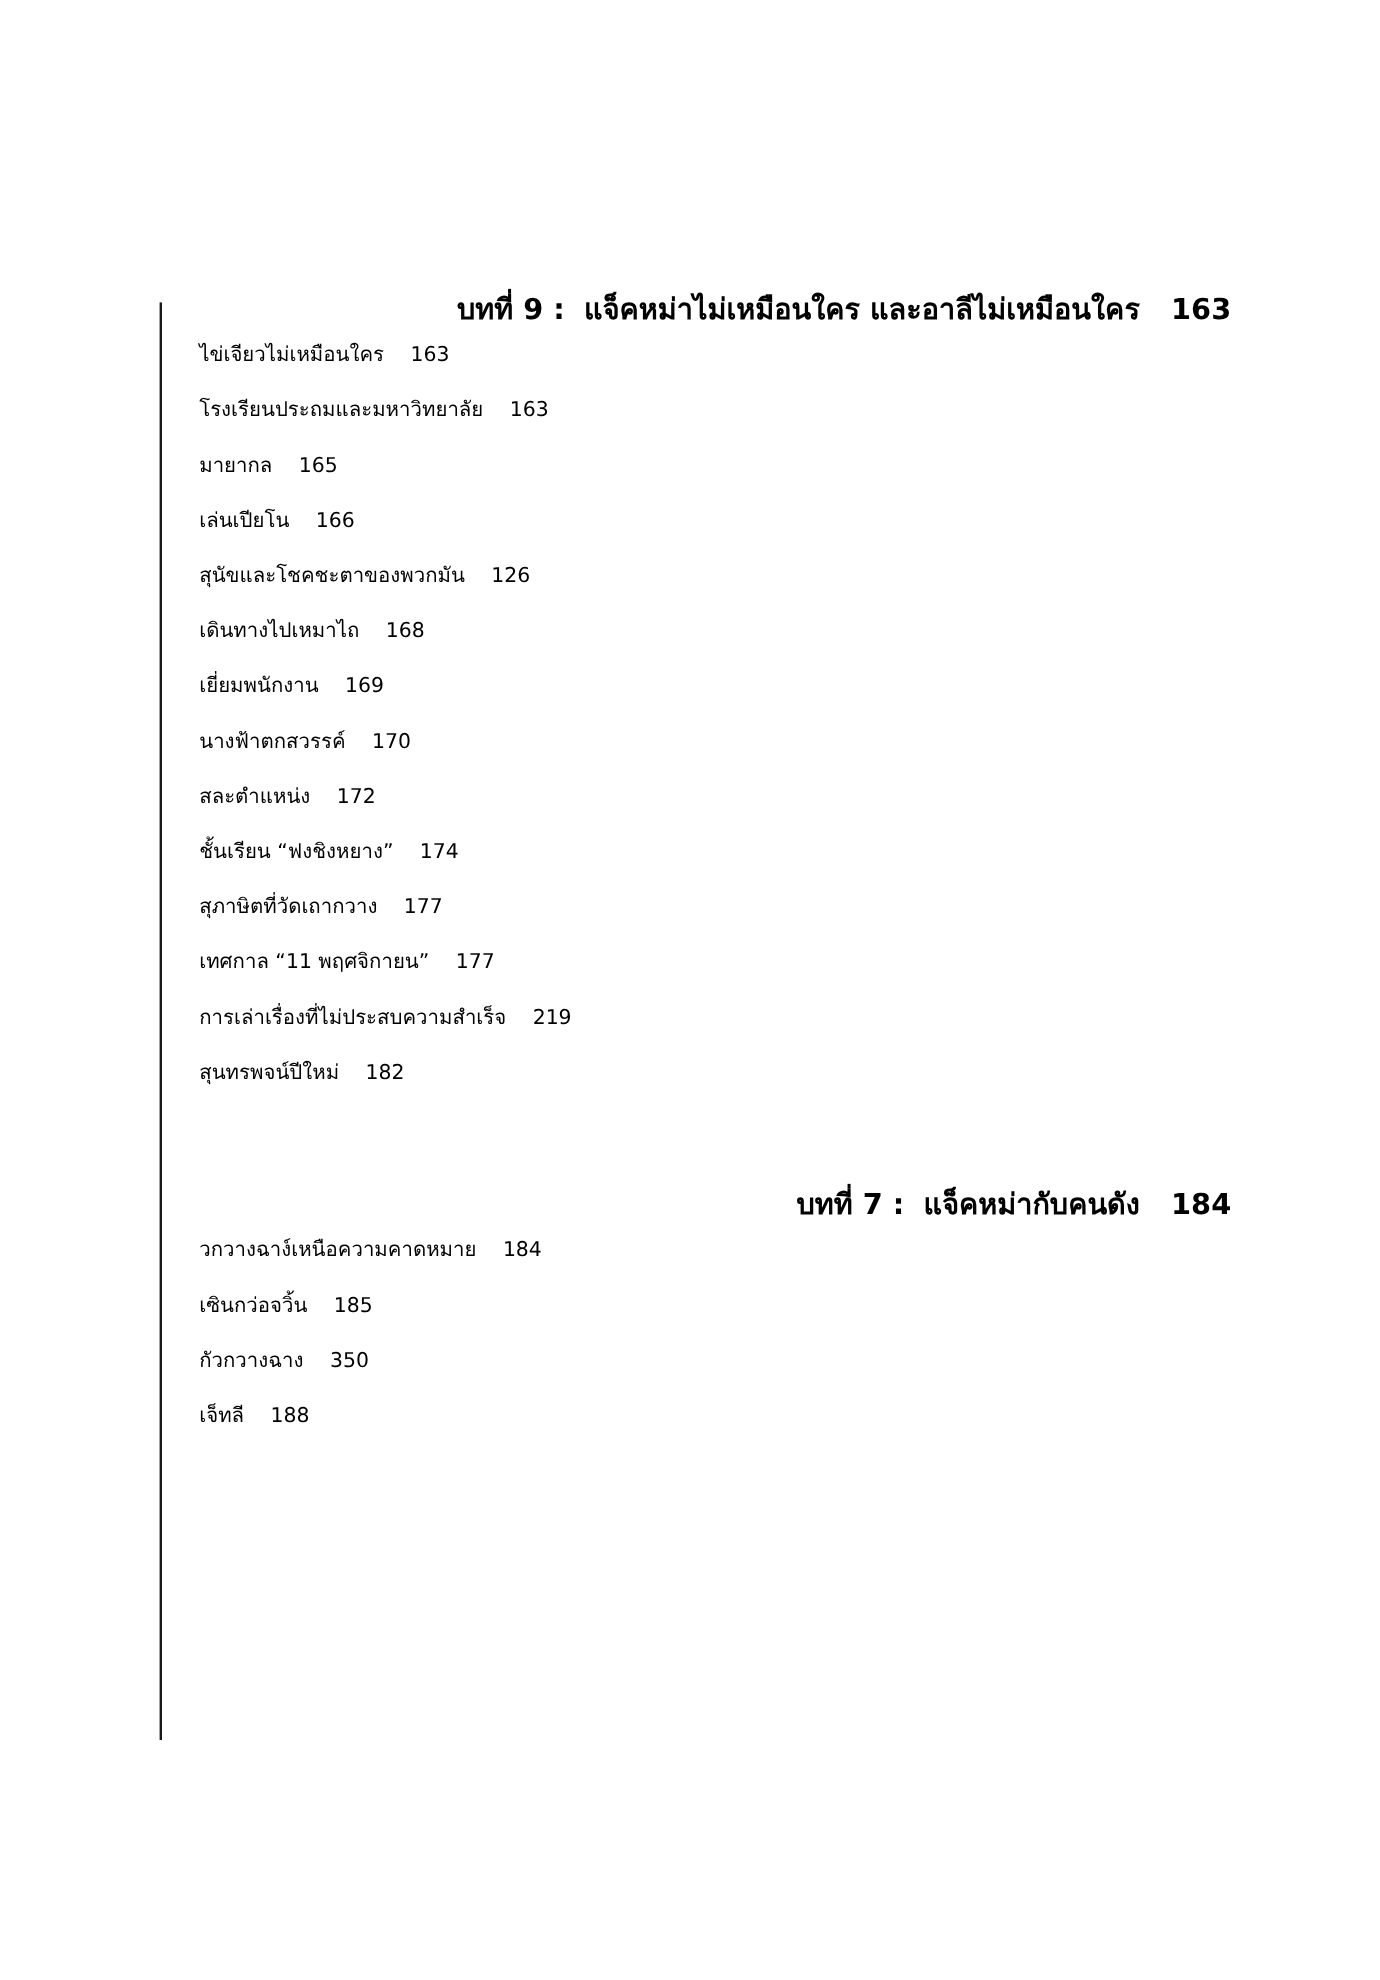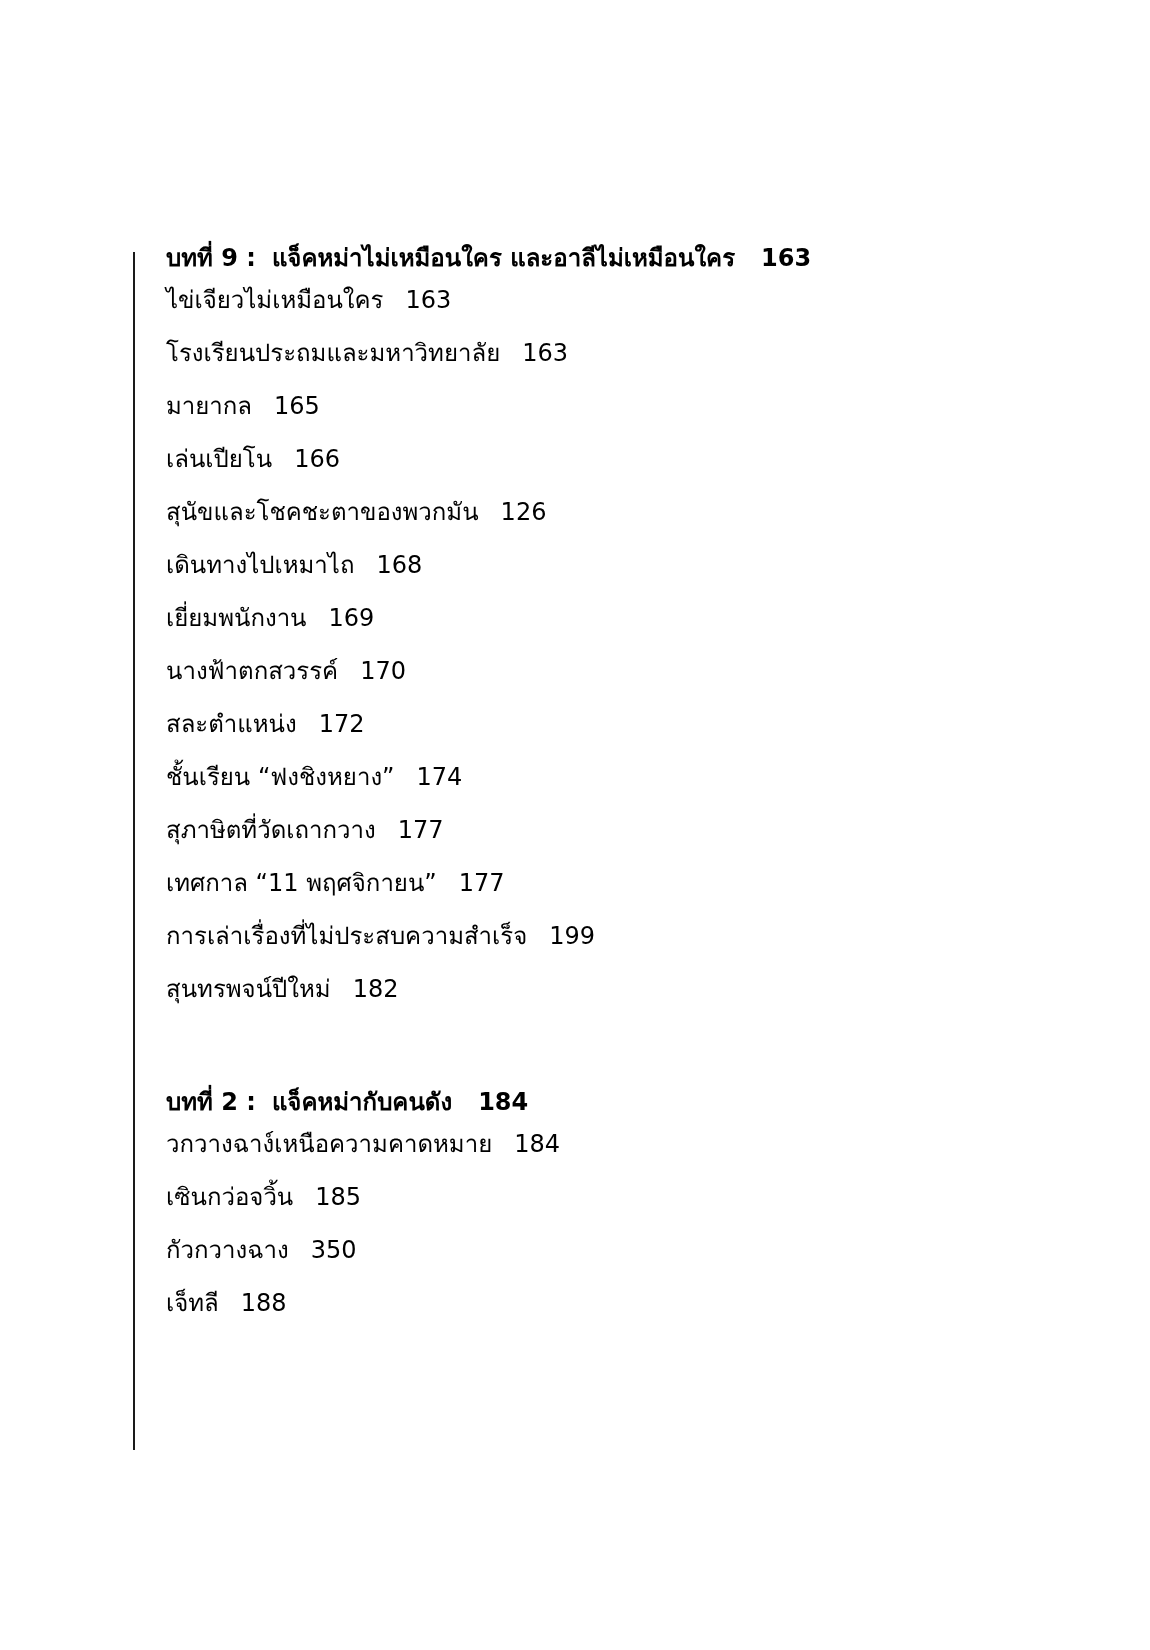--- a/index.html
+++ b/index.html
@@ -37,32 +37,33 @@
     top: 246px;
     width: 860px;
   }
   .chapter-heading {
     font-weight: bold;
     font-size: 24px;
     line-height: 1.0;
     margin: 0 0 18px 0;
     white-space: nowrap;
     letter-spacing: 0px;
+    text-align: right;
   }
   .chapter-heading .ch-label {
     margin-right: 4px;
   }
   .chapter-heading .ch-title {
     margin-left: 12px;
   }
   .chapter-heading .ch-page {
     margin-left: 26px;
   }
   .entry {
-    font-size: 24px;
+    font-size: 17px;
     line-height: 1.0;
     margin: 0 0 29px 0;
     white-space: nowrap;
   }
   .entry .e-page {
     margin-left: 22px;
   }
   .gap {
     height: 60px;
   }
@@ -114,32 +115,32 @@
       <div class="entry">
         <span>ชั้นเรียน “ฟงชิงหยาง”</span><span class="e-page">174</span>
       </div>
       <div class="entry">
         <span>สุภาษิตที่วัดเถากวาง</span><span class="e-page">177</span>
       </div>
       <div class="entry">
         <span>เทศกาล “11 พฤศจิกายน”</span><span class="e-page">177</span>
       </div>
       <div class="entry">
-        <span>การเล่าเรื่องที่ไม่ประสบความสำเร็จ</span><span class="e-page">199</span>
+        <span>การเล่าเรื่องที่ไม่ประสบความสำเร็จ</span><span class="e-page">219</span>
       </div>
       <div class="entry">
         <span>สุนทรพจน์ปีใหม่</span><span class="e-page">182</span>
       </div>
     </div>
 
     <div class="gap"></div>
 
     <div class="chapter-block chapter-block-2">
       <div class="chapter-heading">
-        <span class="ch-label">บทที่ 2 :</span><span class="ch-title">แจ็คหม่ากับคนดัง</span><span class="ch-page">184</span>
+        <span class="ch-label">บทที่ 7 :</span><span class="ch-title">แจ็คหม่ากับคนดัง</span><span class="ch-page">184</span>
       </div>
 
       <div class="entry">
         <span>วกวางฉาง์เหนือความคาดหมาย</span><span class="e-page">184</span>
       </div>
       <div class="entry">
         <span>เซินกว่อจวิ้น</span><span class="e-page">185</span>
       </div>
       <div class="entry">
         <span>กัวกวางฉาง</span><span class="e-page">350</span>

